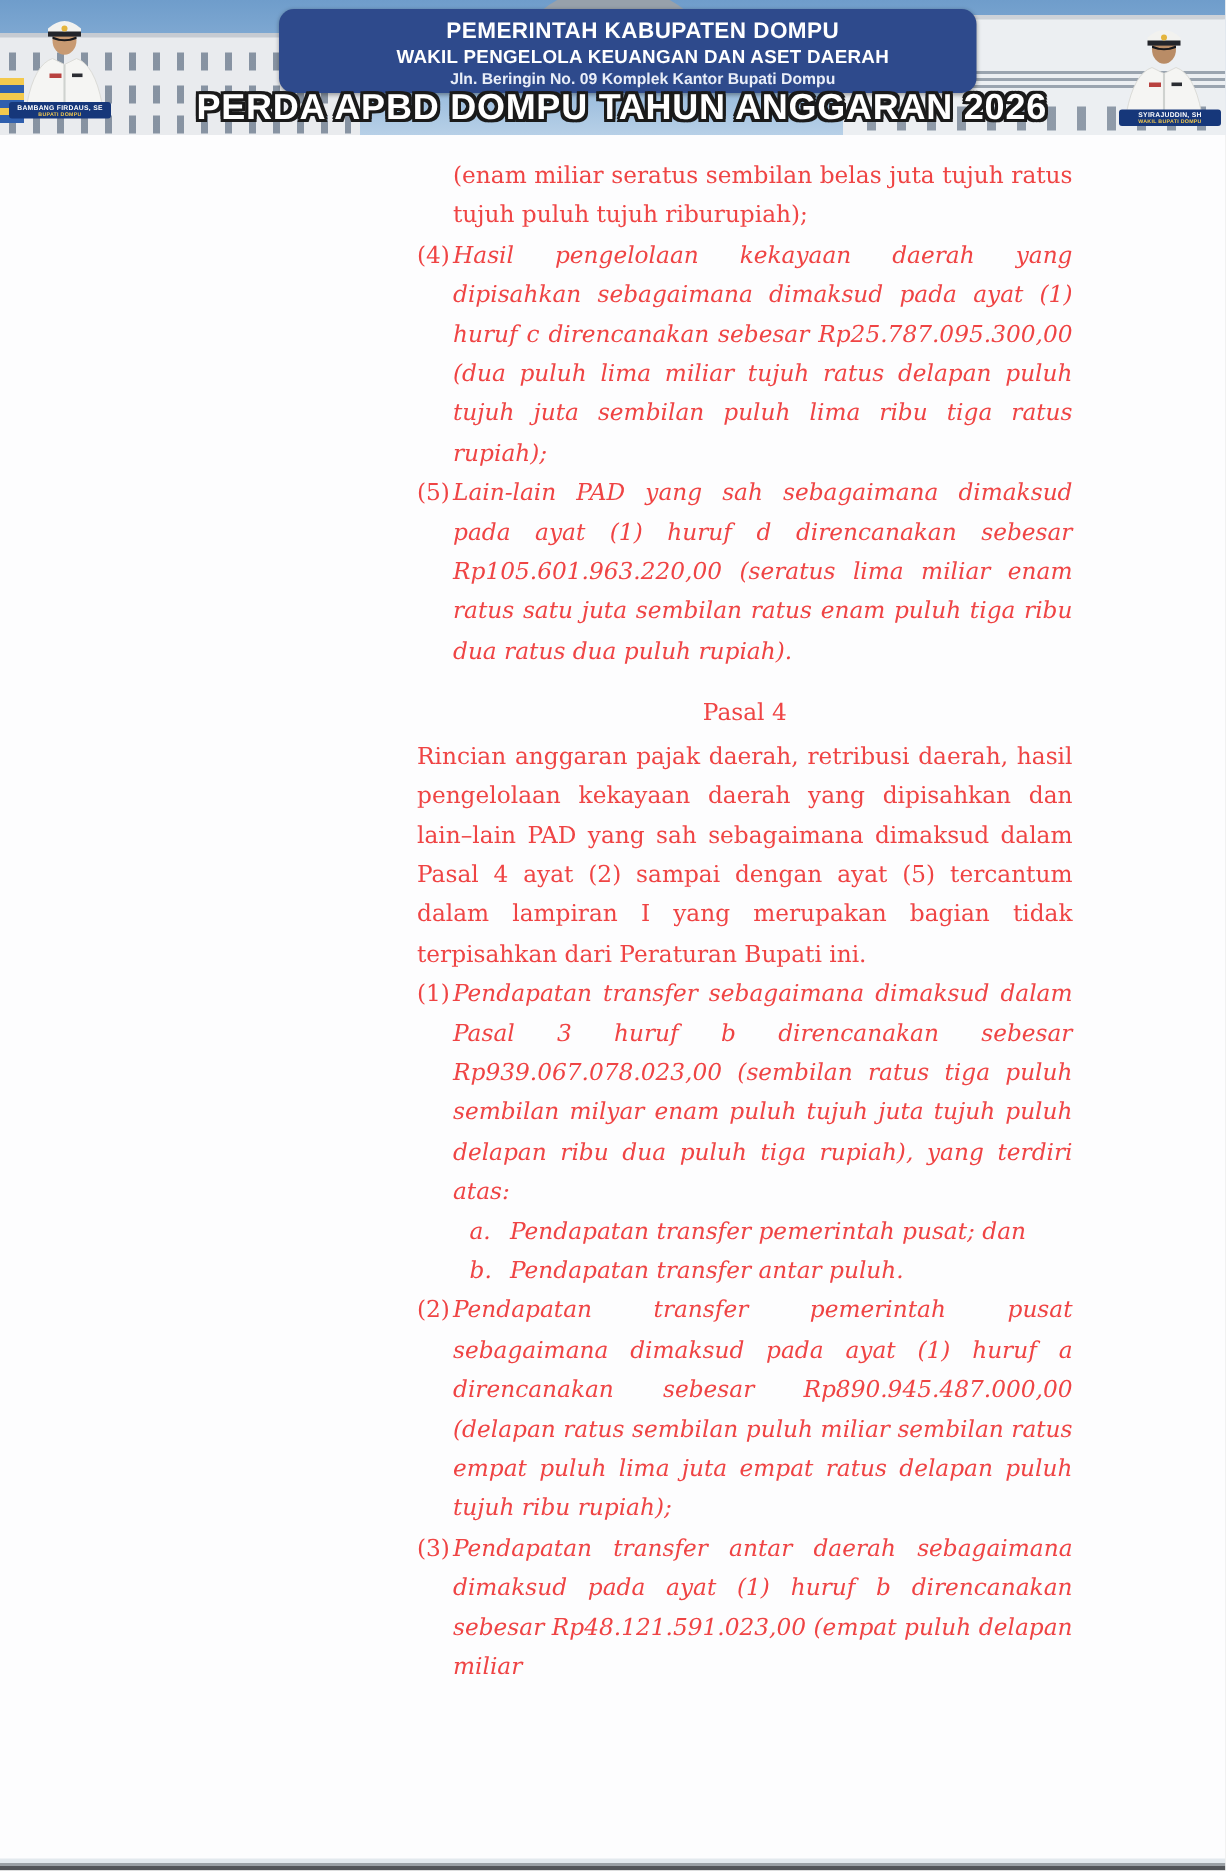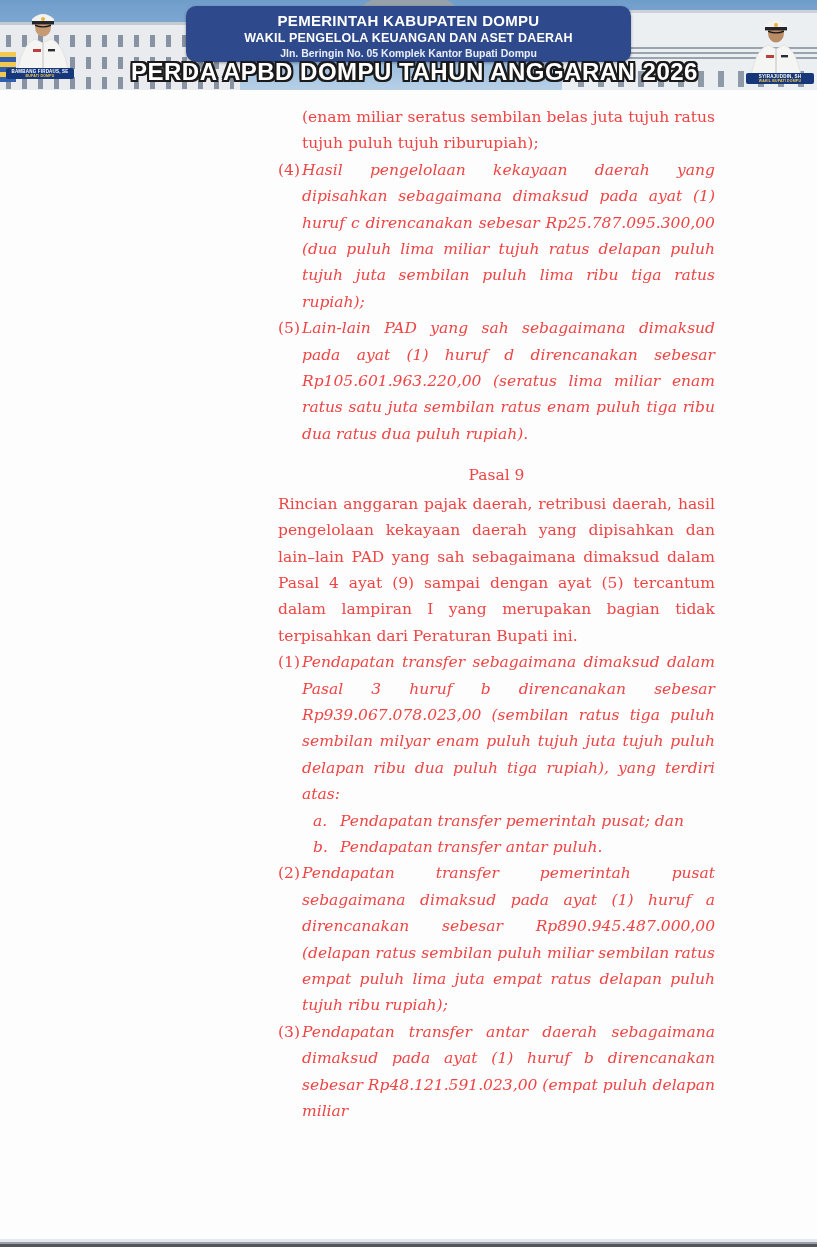--- a/index.html
+++ b/index.html
@@ -33,21 +33,21 @@
   .official-label{position:absolute;background:#16377a;border-radius:2px;
     padding:1px 2px;text-align:center;font-family:"Liberation Sans",sans-serif;line-height:1.15;}
   .official-label.left{left:6px;top:68px;width:64px;}
   .official-label.right{right:3px;top:73px;width:64px;}
   .oname{display:block;color:#ffffff;font-weight:bold;font-size:4.5px;letter-spacing:.2px;}
   .otitle{display:block;color:#f3c94d;font-weight:bold;font-size:3.5px;letter-spacing:.2px;}
   
   .ribbon{
     position:absolute;left:186px;top:6px;width:445px;height:56px;
     background:#2e4a8c;border-radius:10px;text-align:center;color:#ffffff;
-    font-family:"Liberation Sans",sans-serif;box-shadow:0 1px 3px rgba(0,0,0,.35);
+    font-family:"Liberation Sans",sans-serif;box-shadow:0 1px 3px rgba(0,0,0,.35);padding-left:20px;
   }
   .ribbon .l1{margin-top:6px;font-size:15px;font-weight:bold;letter-spacing:.3px;}
   .ribbon .l2{margin-top:2px;font-size:12.5px;font-weight:bold;letter-spacing:.2px;}
   .ribbon .l3{margin-top:2px;font-size:10.5px;font-weight:bold;color:#e9eef8;}
   
   .banner-title{
     position:absolute;left:12px;right:0;top:58px;text-align:center;
     font-family:"Liberation Sans",sans-serif;font-weight:bold;font-size:24px;
     color:#ffffff;letter-spacing:.5px;
     text-shadow:
@@ -123,42 +123,42 @@
       <rect x="40" y="44" width="7" height="2.4" fill="#2b2d33"></rect>
     </svg>
     <div class="official-label right">
       <span class="oname">SYIRAJUDDIN, SH</span>
       <span class="otitle">WAKIL BUPATI DOMPU</span>
     </div>
 
     <div class="ribbon">
       <div class="l1">PEMERINTAH KABUPATEN DOMPU</div>
       <div class="l2">WAKIL PENGELOLA KEUANGAN DAN ASET DAERAH</div>
-      <div class="l3">Jln. Beringin No. 05 Komplek Kantor Bupati Dompu</div>
+      <div class="l3">Jln. Beringin No. 09 Komplek Kantor Bupati Dompu</div>
     </div>
 
     <div class="banner-title">PERDA APBD DOMPU TAHUN ANGGARAN 2026</div>
   </div>
 
   <div class="doc-col">
 
     <div class="cont">(enam miliar seratus sembilan belas juta tujuh ratus tujuh puluh tujuh riburupiah);</div>
 
     <div class="item">
       <span class="marker">(4)</span>
       <span class="itext">Hasil pengelolaan kekayaan daerah yang dipisahkan sebagaimana dimaksud pada ayat (1) huruf c direncanakan sebesar Rp25.787.095.300,00 (dua puluh lima miliar tujuh ratus delapan puluh tujuh juta sembilan puluh lima ribu tiga ratus rupiah);</span>
     </div>
 
     <div class="item">
       <span class="marker">(5)</span>
       <span class="itext">Lain-lain PAD yang sah sebagaimana dimaksud pada ayat (1) huruf d direncanakan sebesar Rp105.601.963.220,00 (seratus lima miliar enam ratus satu juta sembilan ratus enam puluh tiga ribu dua ratus dua puluh rupiah).</span>
     </div>
 
-    <div class="pasal">Pasal 9</div>
-    <div class="para">Rincian anggaran pajak daerah, retribusi daerah, hasil pengelolaan kekayaan daerah yang dipisahkan dan lain–lain PAD yang sah sebagaimana dimaksud dalam Pasal 4 ayat (9) sampai dengan ayat (5) tercantum dalam lampiran I yang merupakan bagian tidak terpisahkan dari Peraturan Bupati ini.</div>
+    <div class="pasal">Pasal 4</div>
+    <div class="para">Rincian anggaran pajak daerah, retribusi daerah, hasil pengelolaan kekayaan daerah yang dipisahkan dan lain–lain PAD yang sah sebagaimana dimaksud dalam Pasal 4 ayat (2) sampai dengan ayat (5) tercantum dalam lampiran I yang merupakan bagian tidak terpisahkan dari Peraturan Bupati ini.</div>
 
 
     <div class="item">
       <span class="marker">(1)</span>
       <span class="itext">
         <span>Pendapatan transfer sebagaimana dimaksud dalam Pasal 3 huruf b direncanakan sebesar Rp939.067.078.023,00 (sembilan ratus tiga puluh sembilan milyar enam puluh tujuh juta tujuh puluh delapan ribu dua puluh tiga rupiah), yang terdiri atas:</span>
         <span class="sub">
           <span class="marker">a.</span>
           <span class="stext">Pendapatan transfer pemerintah pusat; dan</span>
         </span>

